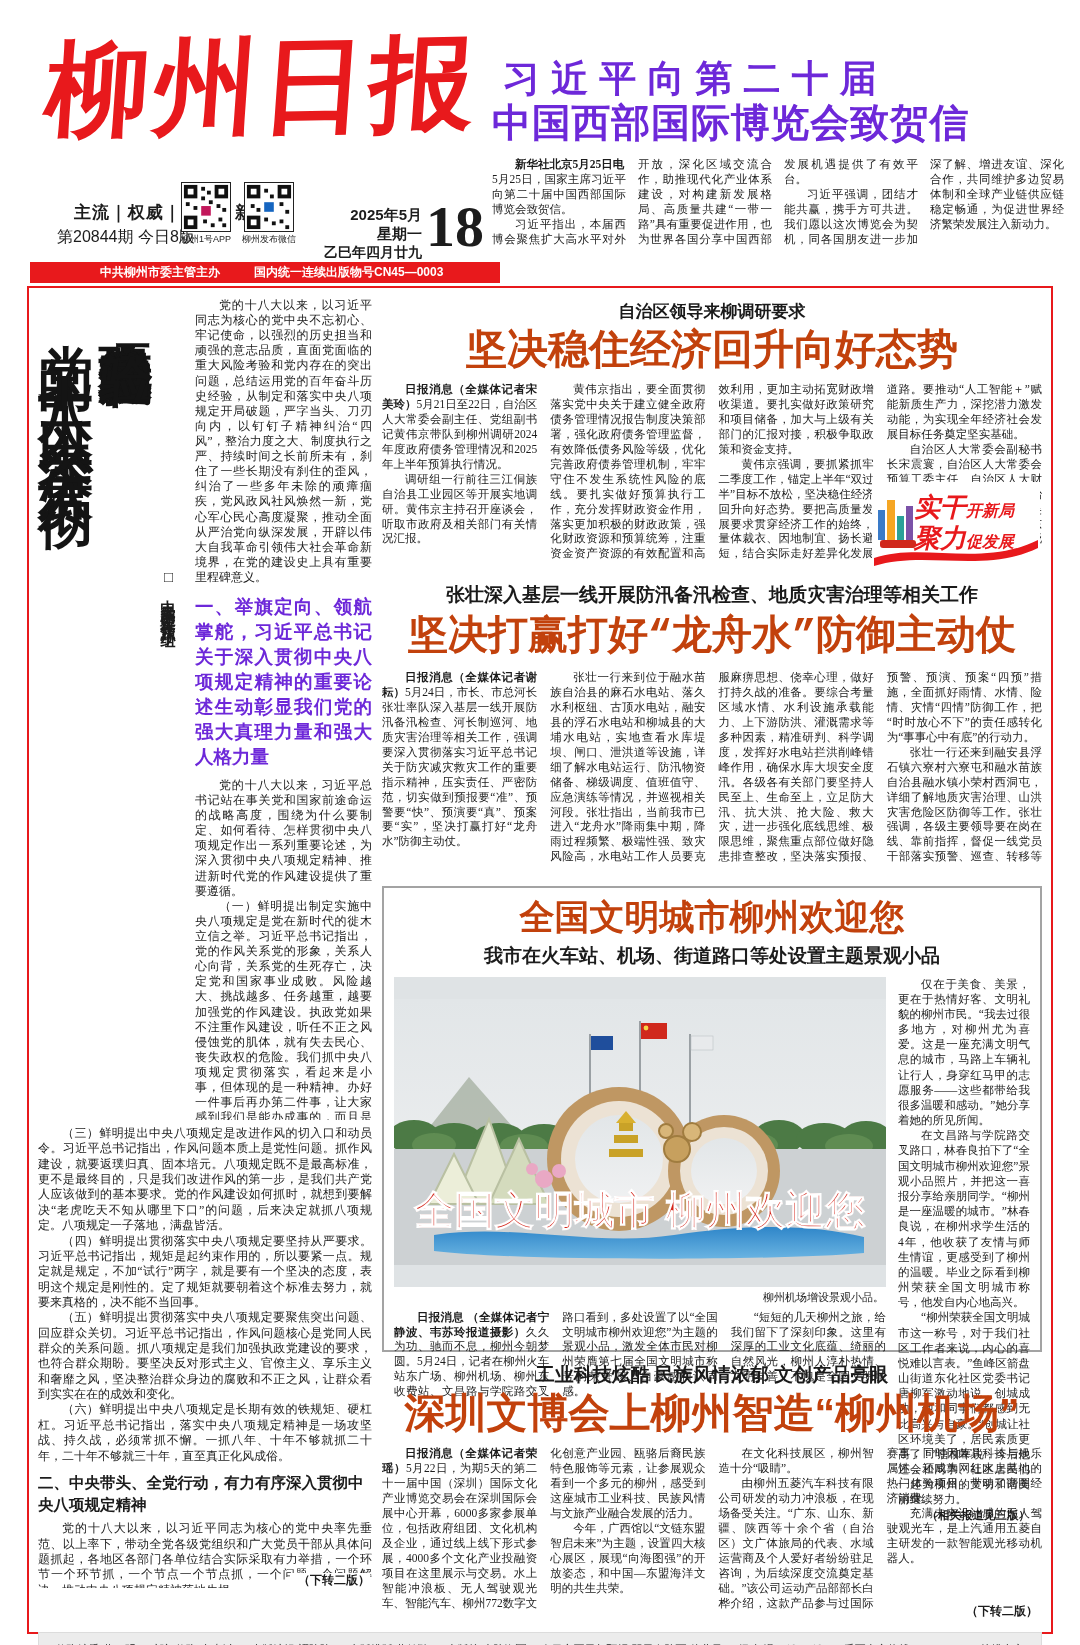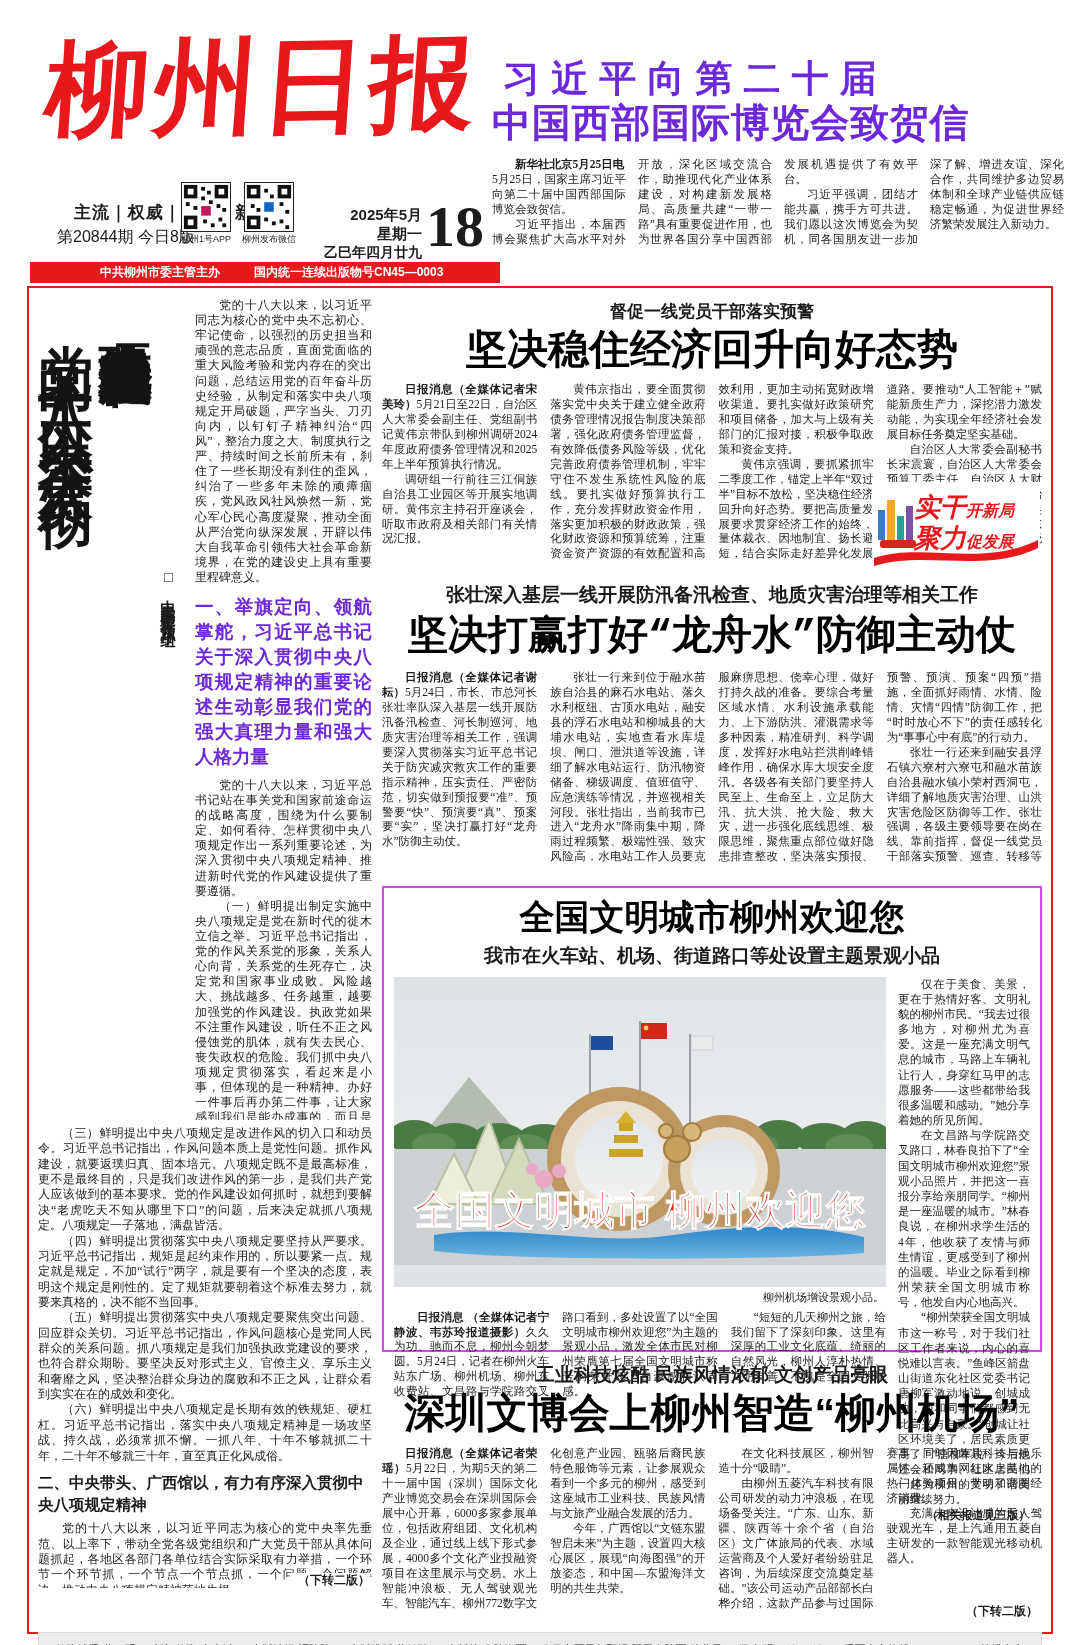--- a/index.html
+++ b/index.html
@@ -64,39 +64,39 @@
     line-height:1.4; margin:8px 0 6px; }
   .para { text-indent:2em; text-align:justify; margin:0; }
   .left-turn { position:absolute; right:2px; bottom:0; background:#fff; font-weight:bold;
     font-size:12px; padding-left:8px; }
   
   .right-region { flex:1; display:flex; flex-direction:column; font-size:11.5px; }
   .kicker { text-align:center; font-family:"Liberation Sans",sans-serif; font-weight:600;
     font-size:17px; color:#1a1a1a; }
   .kicker.big { font-size:19px; }
   .headline { text-align:center; font-family:"Liberation Sans","DejaVu Sans",sans-serif;
-    font-weight:900; color:#000000; line-height:1.1; }
+    font-weight:900; color:#c2410c; line-height:1.1; }
   .art2 { position:relative; padding-top:4px; }
   .art2 .headline { font-size:41px; margin:4px 0 10px; }
   .art-body { column-gap:13px; line-height:1.3; text-align:justify; overflow:hidden; }
   .cols4 { column-count:4; }
   .cols3 { column-count:3; }
   .art2 .art-body { height:192px; }
   .art3 { margin-top:8px; }
   .art3 .headline { font-size:40px; margin:8px 0 10px;font-family:Liberation Mono, monospace; }
   .art3 .art-body { height:206px; }
   
   .slogan-g { position:absolute; right:2px; bottom:2px; width:168px; height:90px; background:#fff; }
   .slogan-g svg { position:absolute; inset:0; width:100%; height:100%; }
   .slogan-text { position:absolute; left:42px; top:10px; font-style:italic;
     font-family:"Liberation Serif",serif; color:#e8191c; line-height:1.2; white-space:nowrap; }
   .slogan-text .big { font-size:26px; font-weight:900; }
   .slogan-text .sm  { font-size:16px; font-weight:bold; }
   
-  .art4 { margin-top:10px; border:2px solid #d946ef; padding:8px 10px 6px; height:466px; position:relative; }
+  .art4 { margin-top:10px; border:2px solid #a3a3a3; padding:8px 10px 6px; height:466px; position:relative; }
   .art4 .headline { font-size:35px; margin:2px 0 6px; }
   .art4 .subtitle { text-align:center; font-family:"Liberation Sans",sans-serif; font-weight:600;
     font-size:19px; margin-bottom:8px; }
   .box-inner { display:flex; gap:12px; }
   .box-main { width:492px; flex:0 0 492px; }
   .photo { position:relative; width:492px; height:310px; overflow:hidden; background:#dfe3e5; }
   .photo svg { display:block; width:100%; height:100%; }
   .caption { text-align:right; font-size:11px; margin:3px 2px 5px; font-family:"Liberation Sans",sans-serif; }
   .box-body { height:102px; overflow:hidden; line-height:1.3; text-align:justify; }
   .box-side { flex:1; display:flex; flex-direction:column; line-height:1.32; overflow:hidden; }
@@ -199,30 +199,30 @@
           <div class="vt vt2">中央八项规定精神的成效和经验</div>
           <div class="vbyline">□中央党的建设工作领导小组</div>
         </div>
         <div class="left-narrow">
           <p class="para">党的十八大以来，以习近平同志为核心的党中央不忘初心、牢记使命，以强烈的历史担当和顽强的意志品质，直面党面临的重大风险考验和党内存在的突出问题，总结运用党的百年奋斗历史经验，从制定和落实中央八项规定开局破题，严字当头、刀刃向内，以钉钉子精神纠治“四风”，整治力度之大、制度执行之严、持续时间之长前所未有，刹住了一些长期没有刹住的歪风，纠治了一些多年未除的顽瘴痼疾，党风政风社风焕然一新，党心军心民心高度凝聚，推动全面从严治党向纵深发展，开辟以伟大自我革命引领伟大社会革命新境界，在党的建设史上具有重要里程碑意义。</p>
           <h3 class="sec-head">一、举旗定向、领航掌舵，习近平总书记关于深入贯彻中央八项规定精神的重要论述生动彰显我们党的强大真理力量和强大人格力量</h3>
           <div style="display:contents"><p class="para">党的十八大以来，习近平总书记站在事关党和国家前途命运的战略高度，围绕为什么要制定、如何看待、怎样贯彻中央八项规定作出一系列重要论述，为深入贯彻中央八项规定精神、推进新时代党的作风建设提供了重要遵循。</p><p class="para">（一）鲜明提出制定实施中央八项规定是党在新时代的徙木立信之举。习近平总书记指出，党的作风关系党的形象，关系人心向背，关系党的生死存亡，决定党和国家事业成败。风险越大、挑战越多、任务越重，越要加强党的作风建设。执政党如果不注重作风建设，听任不正之风侵蚀党的肌体，就有失去民心、丧失政权的危险。我们抓中央八项规定贯彻落实，看起来是小事，但体现的是一种精神。办好一件事后再办第二件事，让大家感到我们是能办成事的，而且是认真办事的。这样才能取信于民、取信于全党。</p></div>
         </div>
         <div class="left-wide">
           <div style="display:contents"><p class="para">（三）鲜明提出中央八项规定是改进作风的切入口和动员令。习近平总书记指出，作风问题本质上是党性问题。抓作风建设，就要返璞归真、固本培元。八项规定既不是最高标准，更不是最终目的，只是我们改进作风的第一步，是我们共产党人应该做到的基本要求。党的作风建设如何抓时，就想到要解决“老虎吃天不知从哪里下口”的问题，后来决定就抓八项规定。八项规定一子落地，满盘皆活。</p><p class="para">（四）鲜明提出贯彻落实中央八项规定要坚持从严要求。习近平总书记指出，规矩是起约束作用的，所以要紧一点。规定就是规定，不加“试行”两字，就是要有一个坚决的态度，表明这个规定是刚性的。定了规矩就要朝着这个标准去努力，就要来真格的，决不能不当回事。</p><p class="para">（五）鲜明提出贯彻落实中央八项规定要聚焦突出问题、回应群众关切。习近平总书记指出，作风问题核心是党同人民群众的关系问题。抓八项规定是我们加强执政党建设的要求，也符合群众期盼。要坚决反对形式主义、官僚主义、享乐主义和奢靡之风，坚决整治群众身边的腐败和不正之风，让群众看到实实在在的成效和变化。</p><p class="para">（六）鲜明提出中央八项规定是长期有效的铁规矩、硬杠杠。习近平总书记指出，落实中央八项规定精神是一场攻坚战、持久战，必须常抓不懈。一抓八年、十年不够就抓二十年，二十年不够就三十年，直至真正化风成俗。</p></div>
-          <h3 class="sec-head2">二、中央带头、广西馆以，有力有序深入贯彻中央八项规定精神</h3>
+          <h3 class="sec-head2">二、中央带头、全党行动，有力有序深入贯彻中央八项规定精神</h3>
           <div style="display:contents"><p class="para">党的十八大以来，以习近平同志为核心的党中央率先垂范、以上率下，带动全党各级党组织和广大党员干部从具体问题抓起，各地区各部门各单位结合实际采取有力举措，一个环节一个环节抓，一个节点一个节点抓，一个问题一个问题解决，推动中央八项规定精神落地生根。</p></div>
           <span class="left-turn">（下转二版）</span>
         </div>
       </aside>
 
       <section class="right-region">
 
         <article class="art2">
-          <div class="kicker">督促一线党员干部落实预警</div>
+          <div class="kicker">自治区领导来柳调研要求</div>
           <h2 class="headline">坚决稳住经济回升向好态势</h2>
           <div class="art-body cols4">
             <p class="para"><b class="lead">日报消息（全媒体记者宋美玲）</b><span>5月21日至22日，自治区人大常委会副主任、党组副书记黄伟京带队到柳州调研2024年度政府债务管理情况和2025年上半年预算执行情况。</span></p>
             <div style="display:contents"><p class="para">调研组一行前往三江侗族自治县工业园区等开展实地调研。黄伟京主持召开座谈会，听取市政府及相关部门有关情况汇报。</p><p class="para">黄伟京指出，要全面贯彻落实党中央关于建立健全政府债务管理情况报告制度决策部署，强化政府债务管理监督，有效降低债务风险等级，优化完善政府债券管理机制，牢牢守住不发生系统性风险的底线。要扎实做好预算执行工作，充分发挥财政资金作用，落实更加积极的财政政策，强化财政资源和预算统筹，注重资金资产资源的有效配置和高效利用，更加主动拓宽财政增收渠道。要扎实做好政策研究和项目储备，加大与上级有关部门的汇报对接，积极争取政策和资金支持。</p><p class="para">黄伟京强调，要抓紧抓牢二季度工作，锚定上半年“双过半”目标不放松，坚决稳住经济回升向好态势。要把高质量发展要求贯穿经济工作的始终，量体裁衣、因地制宜、扬长避短，结合实际走好差异化发展道路。要推动“人工智能＋”赋能新质生产力，深挖潜力激发动能，为实现全年经济社会发展目标任务奠定坚实基础。</p><p class="para">自治区人大常委会副秘书长宋震寰，自治区人大常委会预算工委主任、自治区人大财经委副主任委员路万青，自治区人大财经委副主任委员吴云，自治区财政厅副厅长肖东海，自治区审计厅副厅长覃晓民，部分自治区人大代表等参加调研。</p></div>
           </div>
           <div class="slogan-g">
             <svg viewBox="0 0 168 90">
               <rect x="6" y="28" width="7" height="30" fill="#3a7bc8"></rect>
               <rect x="15" y="18" width="8" height="40" fill="#f5a623"></rect>
               <rect x="25" y="34" width="7" height="24" fill="#2aa198"></rect>

